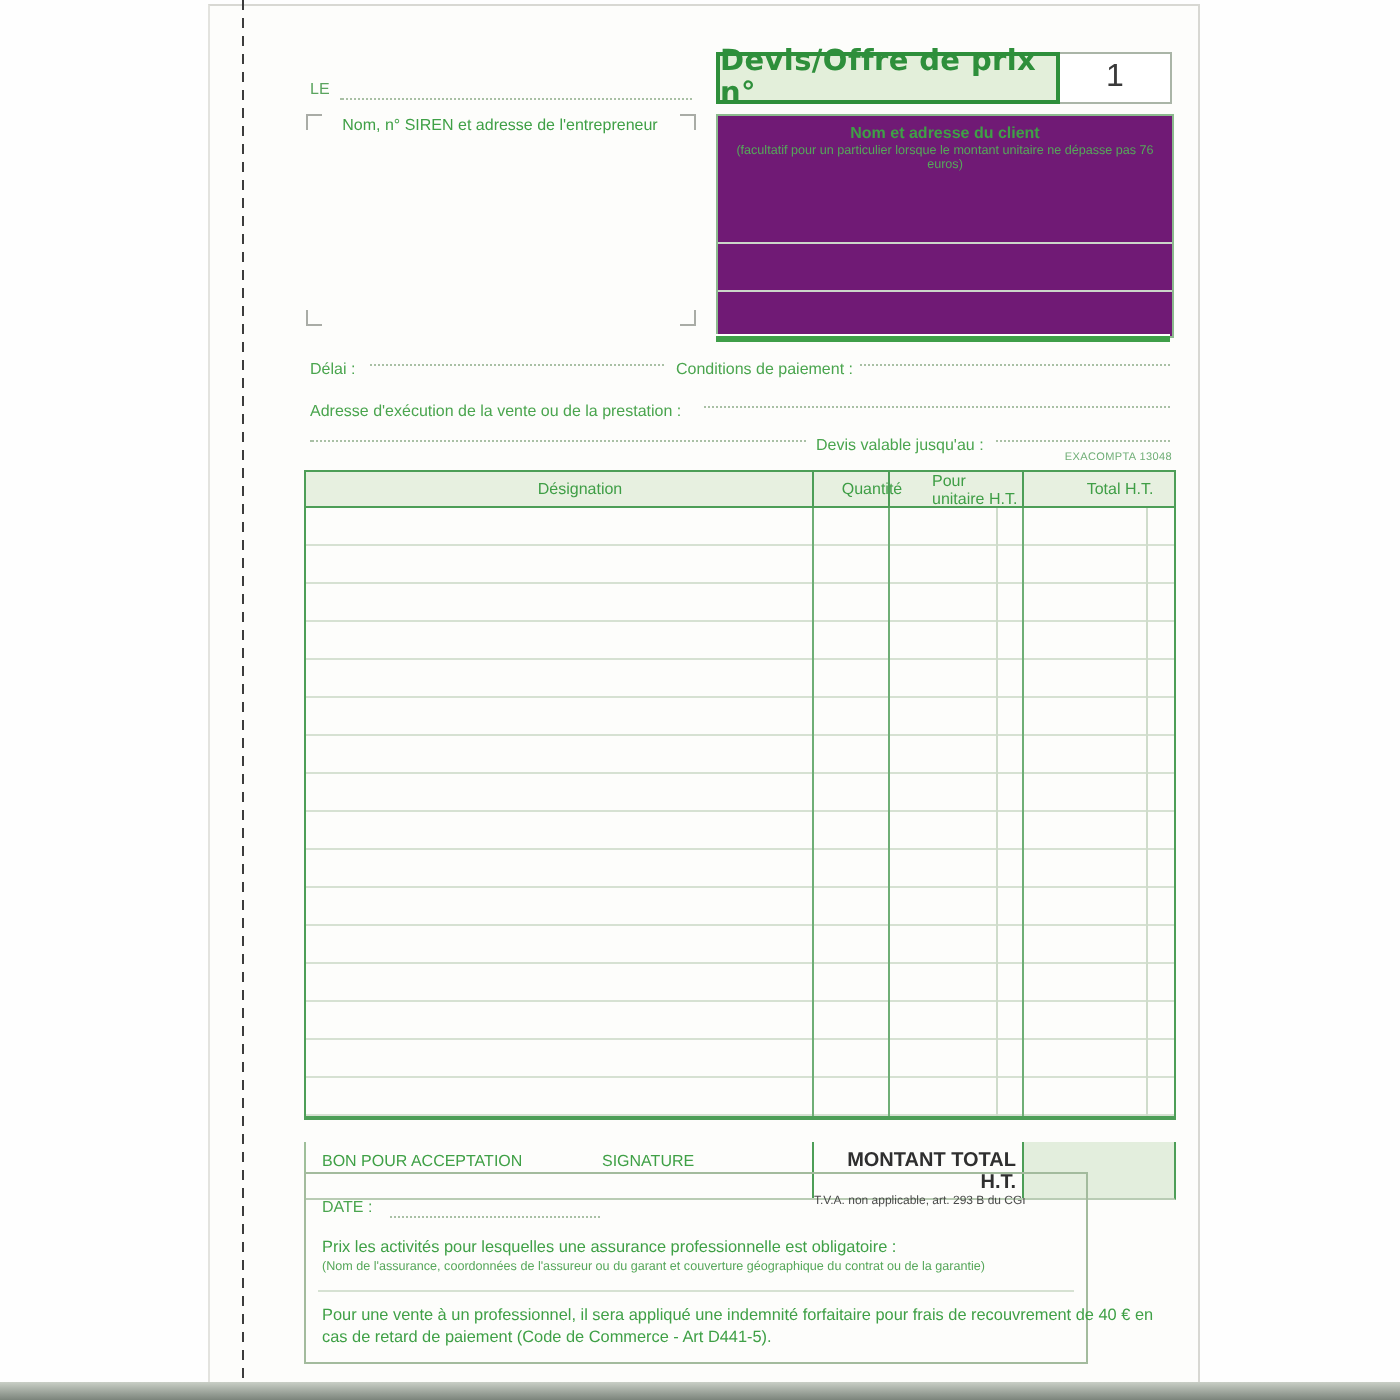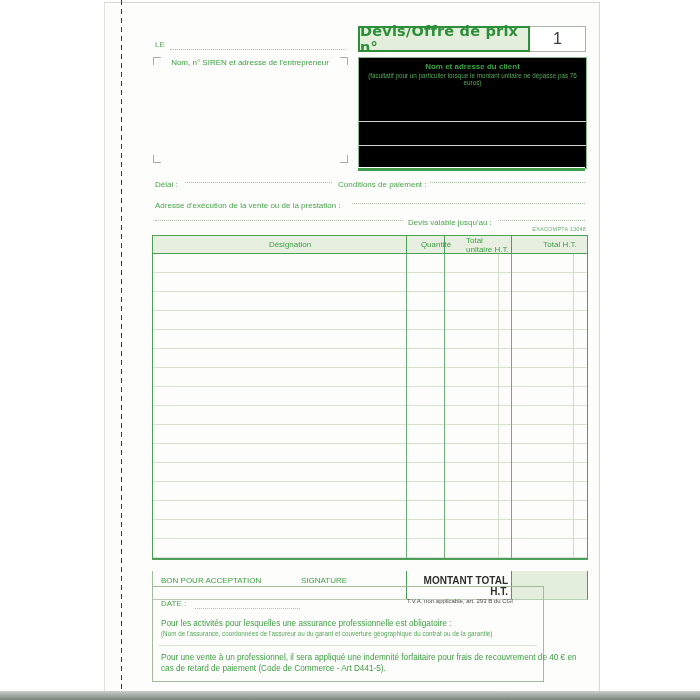--- a/index.html
+++ b/index.html
@@ -28,21 +28,21 @@
   .entrepreneur-label{left:163px;top:58px;width:174px;text-align:center;font-size:8px;font-weight:normal;color:#3fa046;}
 
   
   .title-box{left:358px;top:26px;width:228px;height:26px;display:flex;border-radius:12px;}
   .title-main{flex:1;background:#e3efda;border:2px solid #2e8f3b;display:flex;align-items:center;justify-content:center;
               font-family:"DejaVu Sans", sans-serif;font-size:14.5px;font-weight:bold;color:#2e8f3b;letter-spacing:0.2px;}
   .title-num{width:55px;background:#ffffff;border:1px solid #aab5a7;border-left:none;display:flex;align-items:center;justify-content:center;
              font-size:16px;color:#3a3a3a;}
 
   
-  .client-box{left:358px;top:57px;width:227px;height:110px;border:1px solid #8cba8e;background:#000000;}
+  .client-box{left:358px;top:57px;width:227px;height:110px;border:1px solid #8cba8e;background:#701a75;}
   .client-title{position:absolute;left:0;top:4px;width:100%;text-align:center;font-size:8px;font-weight:bold;color:#3fa046;}
   .client-sub{position:absolute;left:2px;top:14px;width:223px;text-align:center;font-size:6.3px;color:#56a75a;}
   .client-line{position:absolute;left:0;width:100%;height:1px;background:#ccd6ca;}
   .client-bottom{position:absolute;left:-1px;bottom:-3px;width:227px;height:3px;background:#3f9e49;border-top:1px solid #fff;}
 
   
   .lbl{font-size:8px;color:#4aa54e;white-space:nowrap;}
   .wline{border-bottom:1px dotted #a9c0a5;height:9px;}
 
   .ref-text{left:480px;top:226px;width:106px;text-align:right;font-size:5.5px;color:#6fae76;letter-spacing:0.2px;}
@@ -120,21 +120,21 @@
   <span class="abs wline" style="left:155px;top:211px;width:248px;"></span>
   <span class="abs lbl" style="left:408px;top:218px;">Devis valable jusqu'au :</span>
   <span class="abs wline" style="left:498px;top:211px;width:87px;"></span>
 
   <div class="abs ref-text">EXACOMPTA 13048</div>
 
   <div class="abs table-wrap">
     <div class="thead">
       <div class="th th1">Désignation</div>
       <div class="th th2">Quantité</div>
-      <div class="th th3">Total unitaire H.T.</div>
+      <div class="th th3">Pour unitaire H.T.</div>
       <div class="th th4">Total H.T.</div>
     </div>
     <div class="tbody">
       <div class="vline" style="left:253px;"></div>
       <div class="vline" style="left:291px;"></div>
       <div class="vline-cents" style="left:345px;"></div>
       <div class="vline" style="left:358px;"></div>
       <div class="vline-cents" style="left:420px;"></div>
     <div class="trow"></div>
         <div class="trow"></div>
@@ -161,20 +161,20 @@
     <div class="total-cell-label">
       <span class="total-title">MONTANT TOTAL H.T.</span>
       <span class="tva-note">T.V.A. non applicable, art. 293 B du CGI</span>
     </div>
     <div class="total-cell-value"></div>
   </div>
 
   <div class="abs bottom-box">
     <span class="date-label">DATE :</span>
     <span class="date-line"></span>
-    <div class="assurance-title">Pour les activités pour lesquelles une assurance professionnelle est obligatoire :</div>
+    <div class="assurance-title">Prix les activités pour lesquelles une assurance professionnelle est obligatoire :</div>
     <div class="assurance-note">(Nom de l'assurance, coordonnées de l'assureur ou du garant et couverture géographique du contrat ou de la garantie)</div>
     <div class="legal-sep"></div>
     <div class="late-payment">Pour une vente à un professionnel, il sera appliqué une indemnité forfaitaire pour frais de recouvrement de 40 € en cas de retard de paiement (Code de Commerce - Art D441-5).</div>
   </div>
 
   <div class="bottom-band"></div>
 </div>
 
 </body></html>

